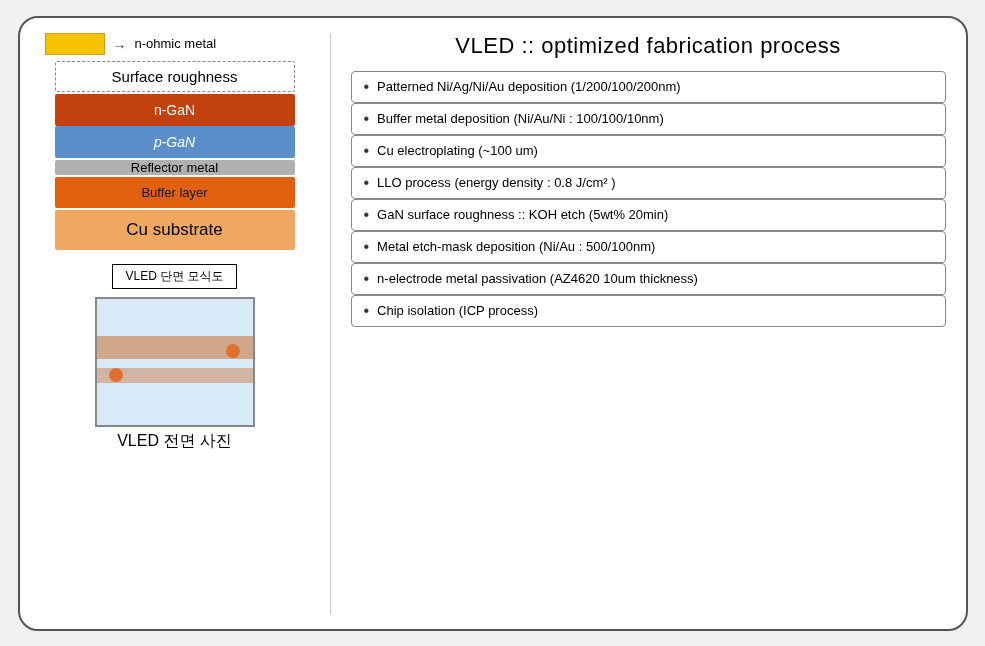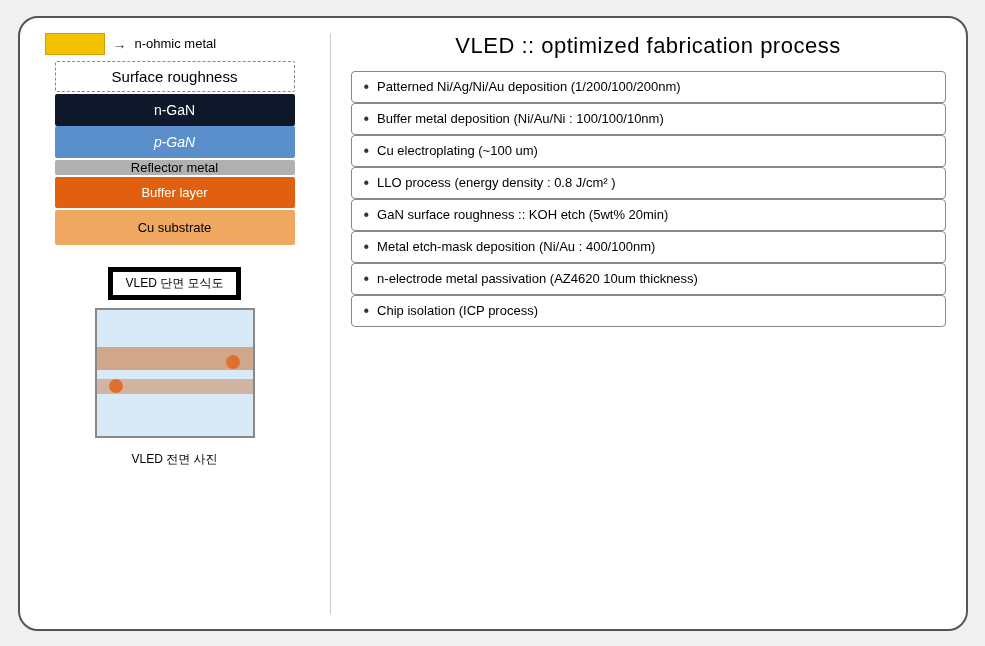--- a/index.html
+++ b/index.html
@@ -88,21 +88,21 @@
       text-align: center;
       padding: 6px 0;
       font-size: 15px;
       border-radius: 2px;
     }
     .layer-surface {
       background: white;
       border: 1.5px dashed #888;
     }
     .layer-ngan {
-      background: #0f172a;
+      background: #c2410c;
       color: white;
       border: none;
       padding: 8px 0;
       font-size: 14px;
     }
     .layer-pgan {
       background: #5a8fcc;
       color: white;
       border: none;
       padding: 8px 0;
@@ -111,36 +111,36 @@
       font-style: italic;
     }
     .layer-reflector {
       background: #b0b0b0;
       border: none;
       padding: 0 0;
       font-size: 13px;
     }
     .layer-buffer {
       background: #e06010;
-      color: #ffffff;
+      color: #0f172a;
       border: none;
       padding: 8px 0;
       font-size: 13px;
     }
     .layer-cu {
       background: #f0a860;
       border: none;
       padding: 10px 0;
-      font-size: 13px;
+      font-size: 17px;
     }
     .label-box {
-      border: 5px solid #000000;
+      border: 1px solid #000000;
       padding: 3px 12px;
       font-size: 12px;
-      margin-top: 20px;
+      margin-top: 12px;
     }
     .photo-box {
       width: 160px;
       height: 130px;
       border: 2px solid #888;
       background: #d8eaf8;
       margin-top: 6px;
       position: relative;
       overflow: hidden;
     }
@@ -177,22 +177,22 @@
     .photo-dot2 {
       position: absolute;
       top: 55%;
       left: 8%;
       width: 14px;
       height: 14px;
       background: #e07030;
       border-radius: 50%;
     }
     .photo-label {
-      font-size: 12px;
-      margin-top: 11px;
+      font-size: 16px;
+      margin-top: 2px;
     }
     .divider-v {
       width: 1px;
       background: #ccc;
       align-self: stretch;
       margin: 5px 0;
     }
   </style>
 </head>
 <body>
@@ -268,21 +268,21 @@
         <div class="process-item">
           <span class="bullet">•</span>
           <span>LLO process (energy density : 0.8 J/cm² )</span>
         </div>
         <div class="process-item">
           <span class="bullet">•</span>
           <span>GaN surface roughness :: KOH etch (5wt% 20min)</span>
         </div>
         <div class="process-item">
           <span class="bullet">•</span>
-          <span>Metal etch-mask deposition (Ni/Au : 400/100nm)</span>
+          <span>Metal etch-mask deposition (Ni/Au : 500/100nm)</span>
         </div>
         <div class="process-item">
           <span class="bullet">•</span>
           <span>n-electrode metal passivation (AZ4620 10um thickness)</span>
         </div>
         <div class="process-item">
           <span class="bullet">•</span>
           <span>Chip isolation (ICP process)</span>
         </div>
       </div>

